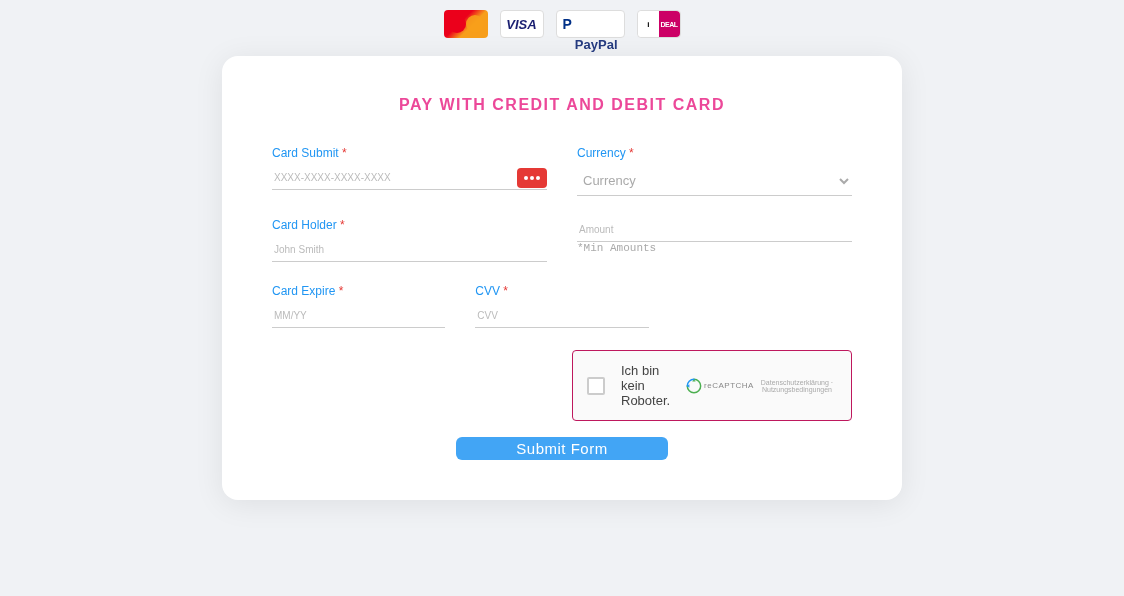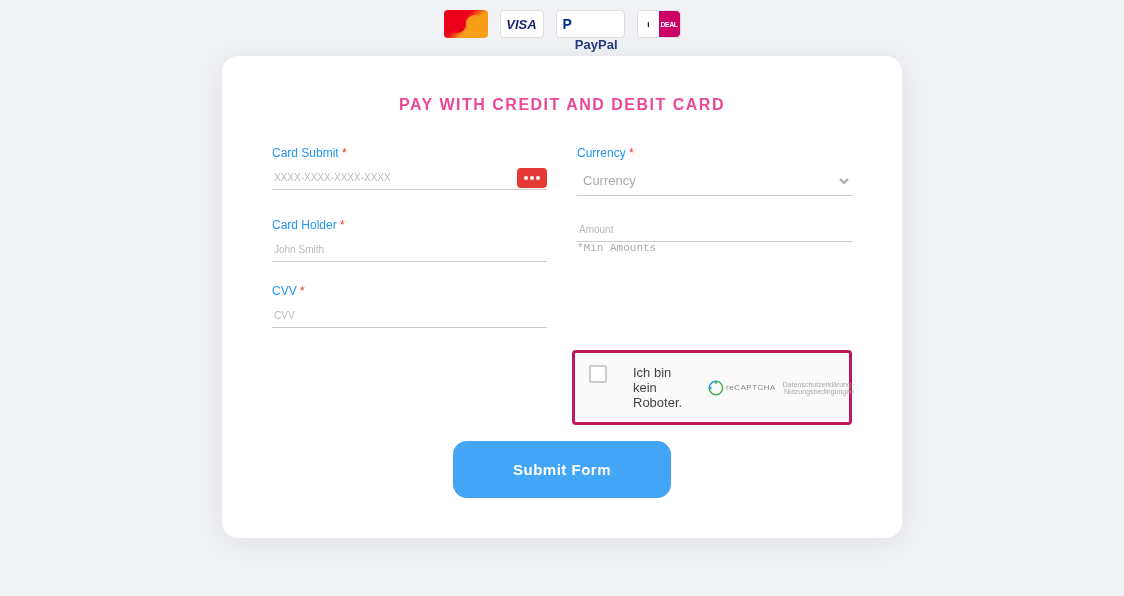--- a/index.html
+++ b/index.html
@@ -219,25 +219,26 @@
       font-size: 11px;
       color: #aaa;
       font-family: Liberation Mono, monospace;
     }
     .captcha-row {
       display: flex;
       justify-content: flex-end;
       margin-bottom: 16px;
     }
     .captcha-box {
-      border: 3px solid #be185d;
+      border: 1px solid #be185d;
       border-radius: 4px;
       padding: 12px 14px;
       display: flex;
-      gap: 26px;
+      align-items: center;
+      gap: 16px;
       background: #fafafa;
       width: 280px;
     }
     .captcha-checkbox {
       width: 18px;
       height: 18px;
       border: 2px solid #ccc;
       border-radius: 2px;
       background: #fff;
       flex-shrink: 0;
@@ -269,24 +270,24 @@
       text-align: center;
     }
     .submit-row {
       display: flex;
       justify-content: center;
     }
     .submit-btn {
       background: #42a5f5;
       color: #fff;
       border: none;
-      border-radius: 14px;
-      padding: 20px 60px;
+      border-radius: 6px;
+      padding: 3px 60px;
       font-size: 15px;
-      font-weight: 700;
+      font-weight: 400;
       cursor: pointer;
       letter-spacing: 0.5px;
       transition: background 0.2s;
     }
   </style>
 </head>
 <body>
 
 <div class="payment-icons">
   <div class="icon-mastercard"></div>
@@ -345,20 +346,27 @@
       </label>
       <input class="form-input" type="text" placeholder="John Smith" style="">
     </div>
     <div class="form-group">
       <input class="form-input" type="text" placeholder="Amount" style="">
       <div class="min-amounts-note">*Min Amounts</div>
     </div>
   </div>
 
   <div class="form-row">
+    <div class="form-group">
+      <label class="form-label">
+        <span>Card Expire</span>
+        <span class="required">*</span>
+      </label>
+      <input class="form-input" type="text" placeholder="MM/YY" style="">
+    </div>
     <div class="form-group">
       <label class="form-label">
         <span>CVV</span>
         <span class="required">*</span>
       </label>
       <input class="form-input" type="text" placeholder="CVV" style="">
     </div>
     <div class="form-group"></div>
   </div>
 

